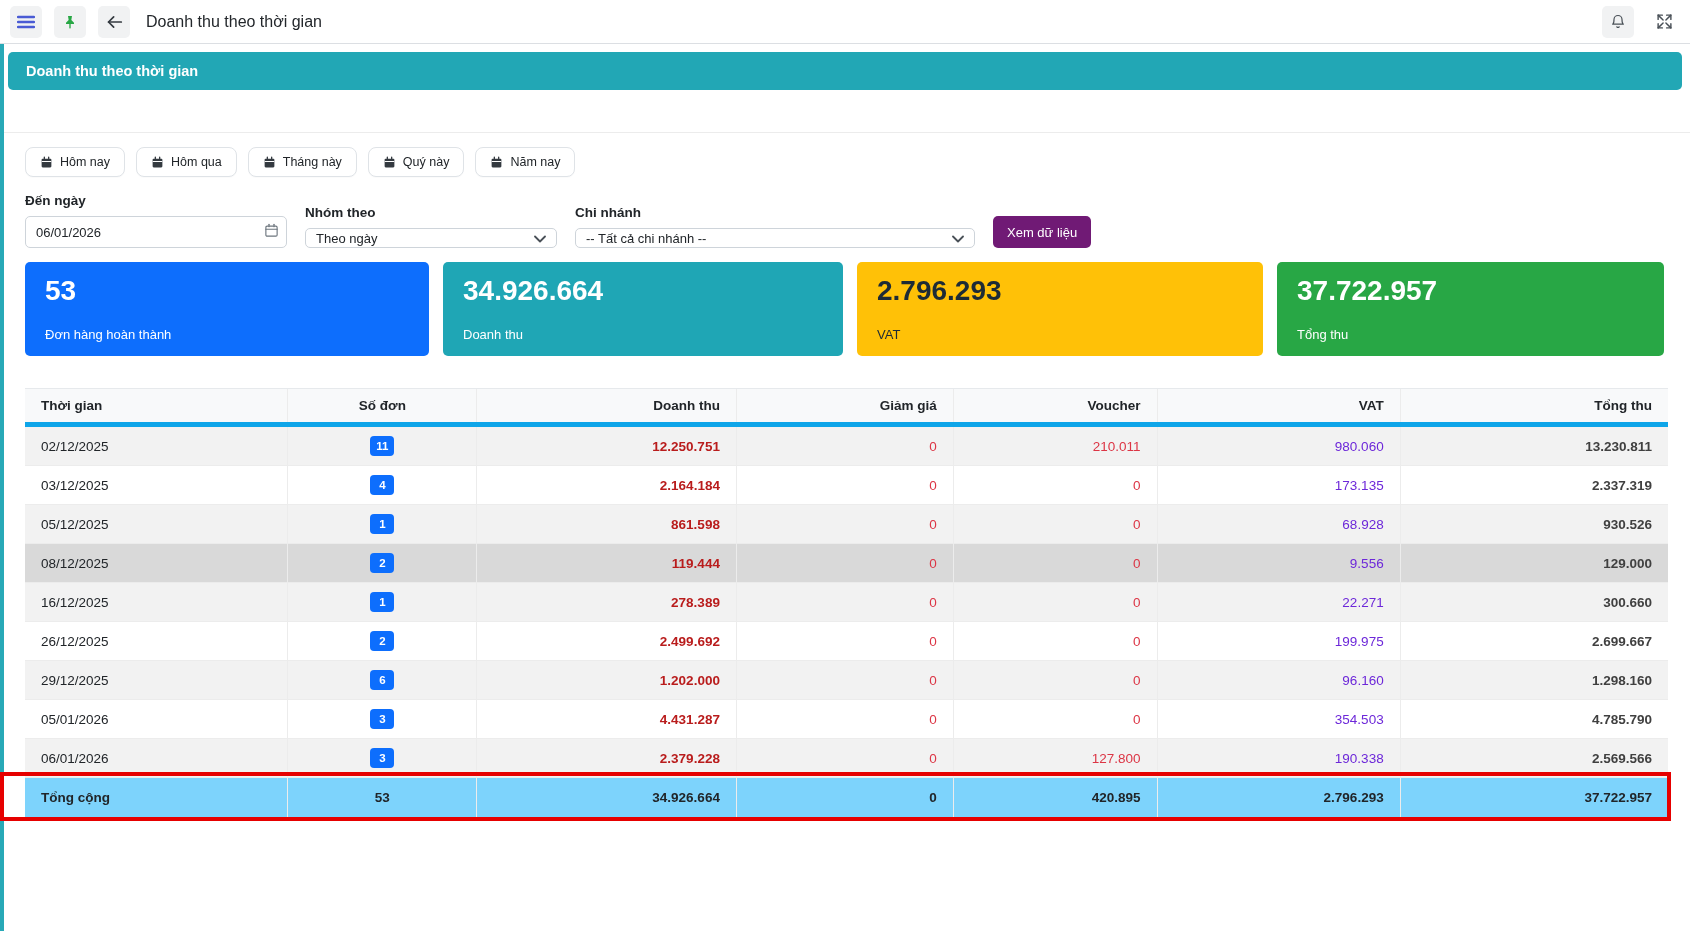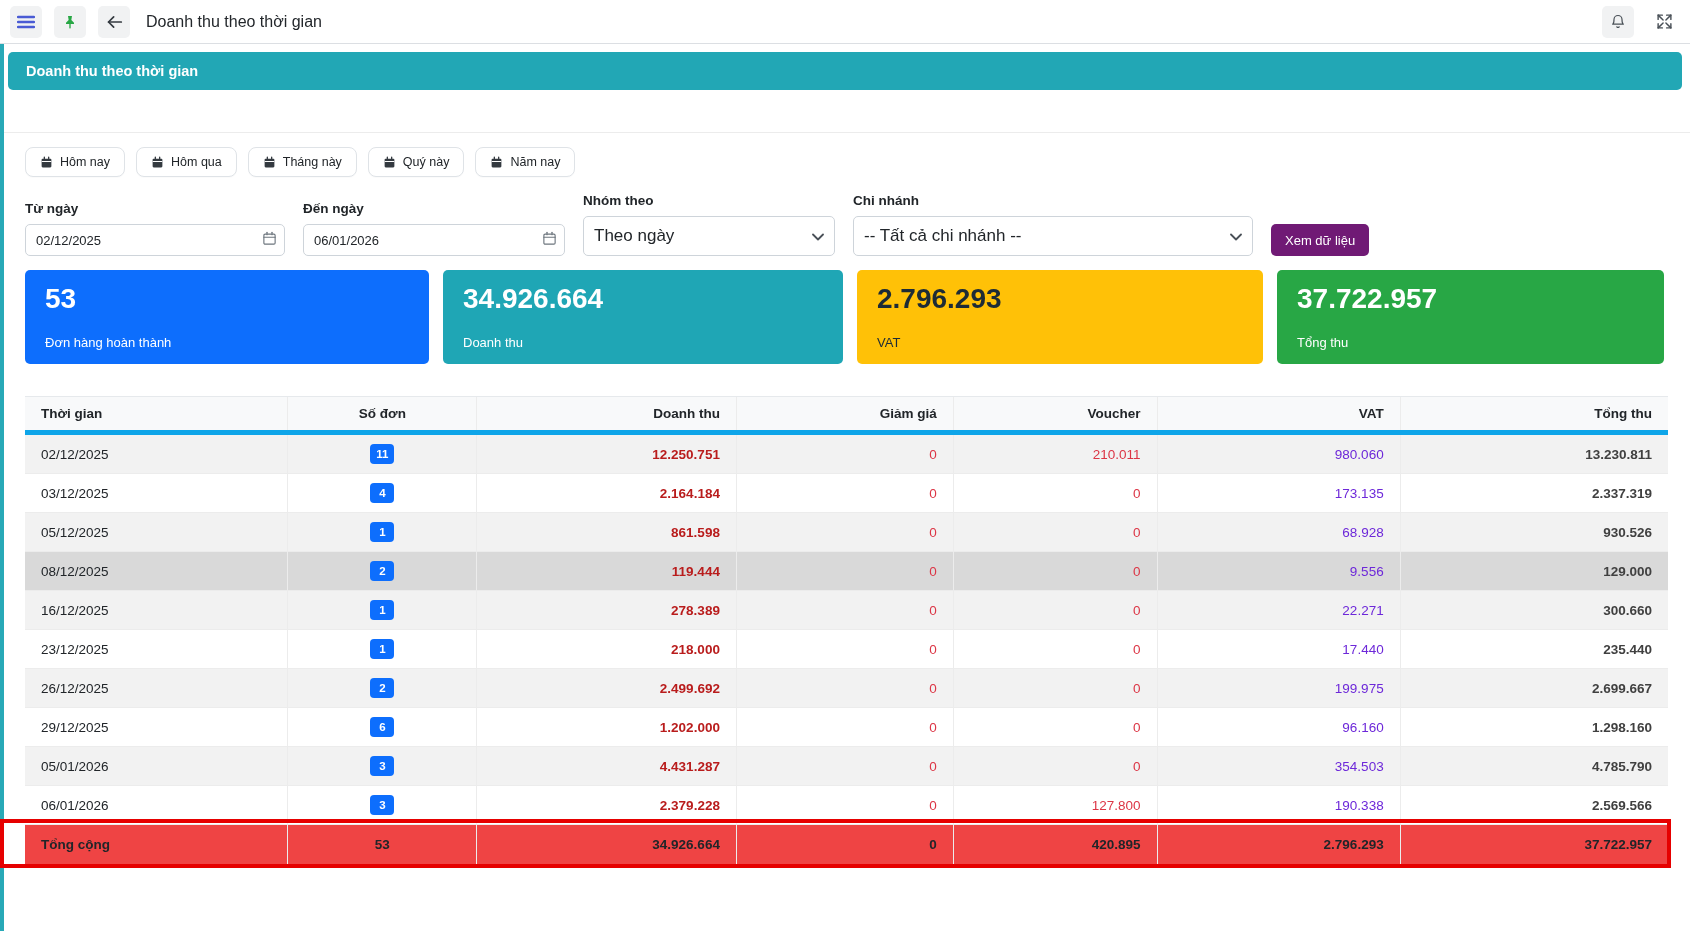--- a/index.html
+++ b/index.html
@@ -37,23 +37,23 @@
 
   
   .filter-form { margin-top:16px; display:flex; gap:18px; align-items:flex-end; }
   .f-group { display:flex; flex-direction:column; gap:8px; }
   .f-label { font-weight:bold; font-size:13.5px; }
   .f-input-wrap { position:relative; }
   .f-input { width:100%; height:32px; border:1px solid #ced4da; border-radius:5px;
              padding:0 30px 0 10px; font-size:13px; color:#212529;
              font-family:"Liberation Sans", sans-serif; background:#fff; }
   .f-input-icon { position:absolute; right:8px; top:7px; pointer-events:none; }
-  .f-select { height:40px; border:1px solid #ced4da; border-radius:5px; background:#fff;
+  .f-select { height:20px; border:1px solid #ced4da; border-radius:5px; background:#fff;
               display:flex; align-items:center; justify-content:space-between;
-              padding:0 10px; font-size:17px; cursor:pointer; }
+              padding:0 10px; font-size:13px; cursor:pointer; }
   .w1 { width:260px; } .w2 { width:262px; } .w3 { width:252px; } .w4 { width:400px; }
   .view-btn { height:32px; background:#701a75; color:#fff; border:none; border-radius:5px;
               font-size:13px; padding:0 14px; cursor:pointer; font-family:"Liberation Sans", sans-serif; }
 
   
   .cards { margin-top:14px; display:flex; gap:14px; }
   .sum-card { height:94px; border-radius:5px; padding:14px 20px; display:flex;
               flex-direction:column; justify-content:space-between; }
   .sc-value { font-size:28px; font-weight:bold; line-height:1.1; }
   .sc-label { font-size:13px; }
@@ -70,21 +70,21 @@
   tbody tr:nth-child(odd) { background:#f2f2f2; }
   tbody tr:nth-child(even) { background:#fff; }
   tbody tr.hl { background:#d9d9d9; }
   .al { text-align:left; } .ac { text-align:center; } .ar { text-align:right; }
   .badge { display:inline-block; min-width:24px; padding:4px 5px; border-radius:4px;
            background:#0d6efd; color:#fff; font-size:11.5px; font-weight:bold; text-align:center; }
   .c-rev { color:#b91c1c; font-weight:bold; }
   .c-disc, .c-vou { color:#dc3545; }
   .c-vat { color:#6d28d9; }
   .c-tot { color:#404040; font-weight:bold; }
-  tfoot tr { background:#ef4444; }
+  tfoot tr { background:#7dd3fc; }
   tfoot td { font-weight:bold; color:#212529 !important; padding:12px 16px; }
   .total-outline { position:absolute; left:-25px; right:-3px; bottom:-3px; height:49px;
                    border:4px solid #e60000; pointer-events:none; }
 </style>
 </head>
 <body>
 
 <div class="topbar">
   <button class="tb-btn">
     <span>
@@ -207,34 +207,20 @@
             <line x1="8" y1="2" x2="8" y2="6"></line>
             <line x1="16" y1="2" x2="16" y2="6"></line>
             <line x1="4" y1="10" x2="20" y2="10" stroke="#fff" stroke-width="2"></line>
           </svg>
       </span>
       <span class="qf-label">Năm nay</span>
     </button>
   </div>
 
   <div class="filter-form">
-    <div class="f-group w1">
-      <span class="f-label">Từ ngày</span>
-      <div class="f-input-wrap">
-        <input class="f-input" type="text" value="02/12/2025" style="">
-        <span class="f-input-icon">
-          <svg width="15" height="15" viewBox="0 0 24 24" fill="none" stroke="#6c757d" stroke-width="1.8" stroke-linecap="round">
-              <rect x="3" y="5" width="18" height="16" rx="2"></rect>
-              <line x1="8" y1="2" x2="8" y2="6"></line>
-              <line x1="16" y1="2" x2="16" y2="6"></line>
-              <line x1="3" y1="10" x2="21" y2="10"></line>
-            </svg>
-        </span>
-      </div>
-    </div>
     <div class="f-group w2">
       <span class="f-label">Đến ngày</span>
       <div class="f-input-wrap">
         <input class="f-input" type="text" value="06/01/2026" style="">
         <span class="f-input-icon">
           <svg width="15" height="15" viewBox="0 0 24 24" fill="none" stroke="#6c757d" stroke-width="1.8" stroke-linecap="round">
               <rect x="3" y="5" width="18" height="16" rx="2"></rect>
               <line x1="8" y1="2" x2="8" y2="6"></line>
               <line x1="16" y1="2" x2="16" y2="6"></line>
               <line x1="3" y1="10" x2="21" y2="10"></line>
@@ -353,29 +339,20 @@
     <tr>
       <td class="al c-date">16/12/2025</td>
       <td class="ac"><span class="badge">1</span></td>
       <td class="ar c-rev">278.389</td>
       <td class="ar c-disc">0</td>
       <td class="ar c-vou">0</td>
       <td class="ar c-vat">22.271</td>
       <td class="ar c-tot">300.660</td>
     </tr>
 
-    <tr>
-      <td class="al c-date">23/12/2025</td>
-      <td class="ac"><span class="badge">1</span></td>
-      <td class="ar c-rev">218.000</td>
-      <td class="ar c-disc">0</td>
-      <td class="ar c-vou">0</td>
-      <td class="ar c-vat">17.440</td>
-      <td class="ar c-tot">235.440</td>
-    </tr>
 
     <tr>
       <td class="al c-date">26/12/2025</td>
       <td class="ac"><span class="badge">2</span></td>
       <td class="ar c-rev">2.499.692</td>
       <td class="ar c-disc">0</td>
       <td class="ar c-vou">0</td>
       <td class="ar c-vat">199.975</td>
       <td class="ar c-tot">2.699.667</td>
     </tr>

